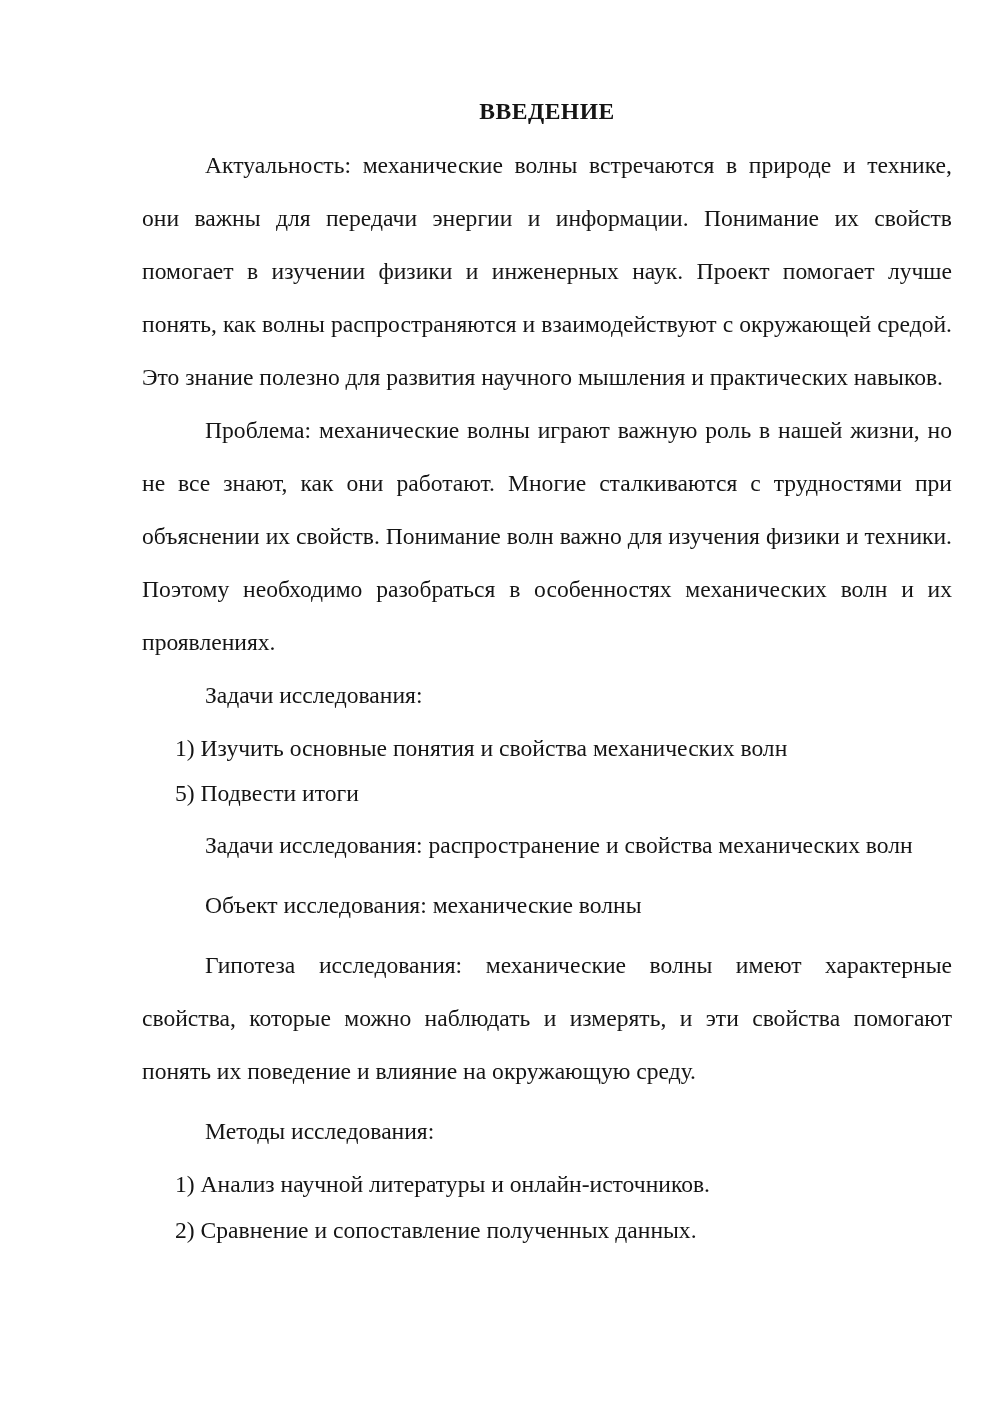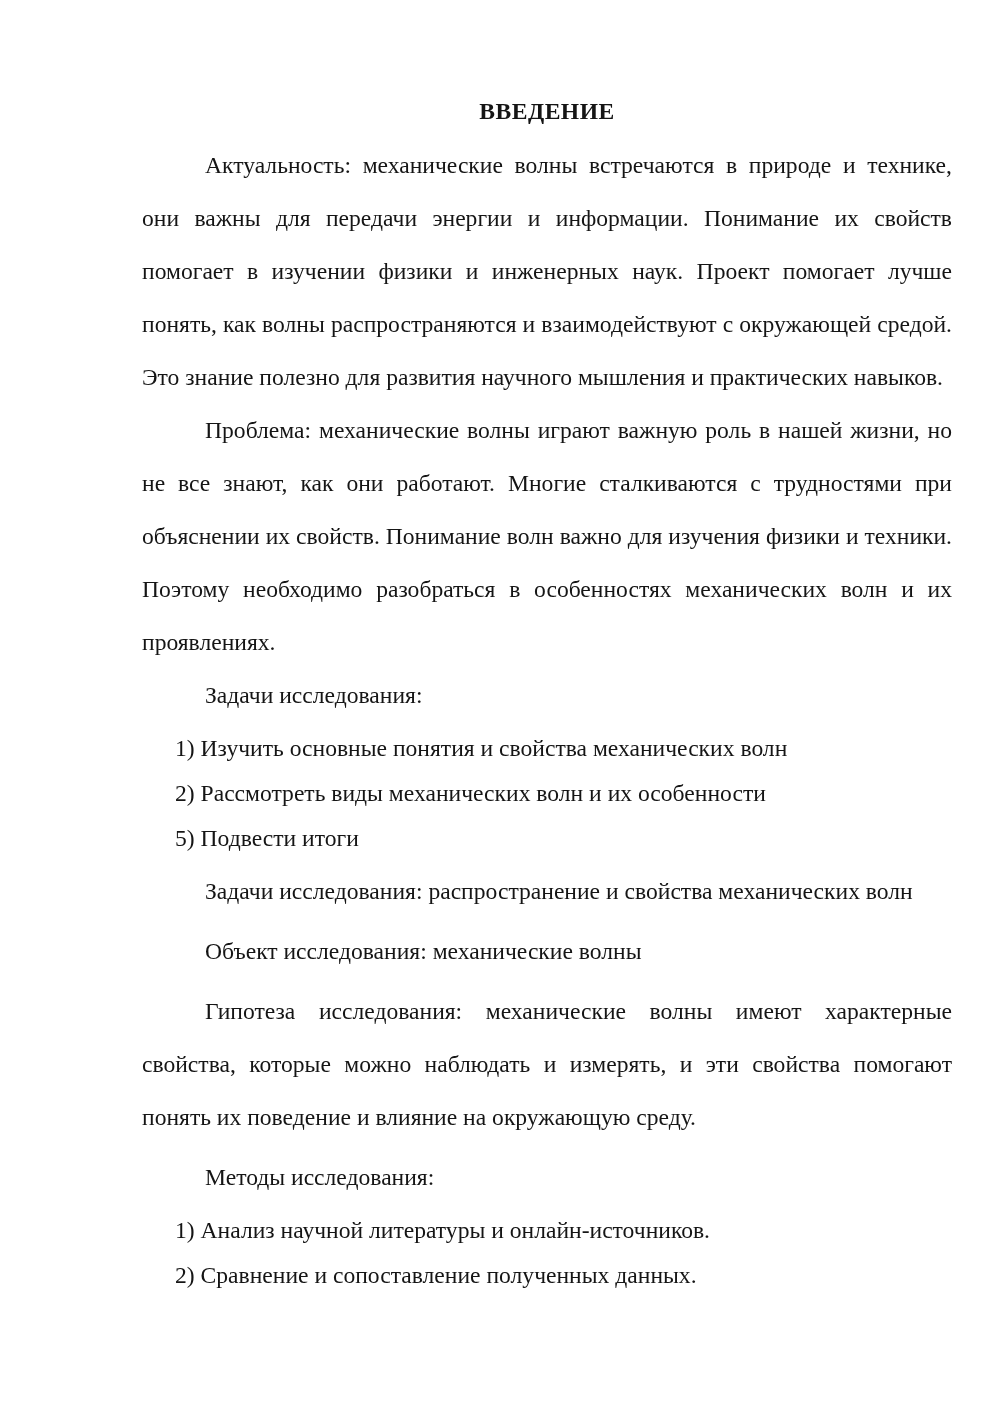--- a/index.html
+++ b/index.html
@@ -62,21 +62,20 @@
   <h1 class="doc-title">ВВЕДЕНИЕ</h1>
 
   <p class="para">Актуальность: механические волны встречаются в природе и технике, они важны для передачи энергии и информации. Понимание их свойств помогает в изучении физики и инженерных наук. Проект помогает лучше понять, как волны распространяются и взаимодействуют с окружающей средой. Это знание полезно для развития научного мышления и практических навыков.</p>
 
   <p class="para">Проблема: механические волны играют важную роль в нашей жизни, но не все знают, как они работают. Многие сталкиваются с трудностями при объяснении их свойств. Понимание волн важно для изучения физики и техники. Поэтому необходимо разобраться в особенностях механических волн и их проявлениях.</p>
 
 
   <p class="para">Задачи исследования:</p>
 
   <p class="list-item">1) Изучить основные понятия и свойства механических волн</p>
-  <p class="list-item">2) Рассмотреть виды механических волн и их особенности</p>
   <p class="list-item">5) Подвести итоги</p>
 
   <p class="para spaced">Задачи исследования: распространение и свойства механических волн</p>
 
   <p class="para spaced">Объект исследования: механические волны</p>
 
   <p class="para spaced">Гипотеза исследования: механические волны имеют характерные свойства, которые можно наблюдать и измерять, и эти свойства помогают понять их поведение и влияние на окружающую среду.</p>
 
   <p class="para spaced">Методы исследования:</p>
 

